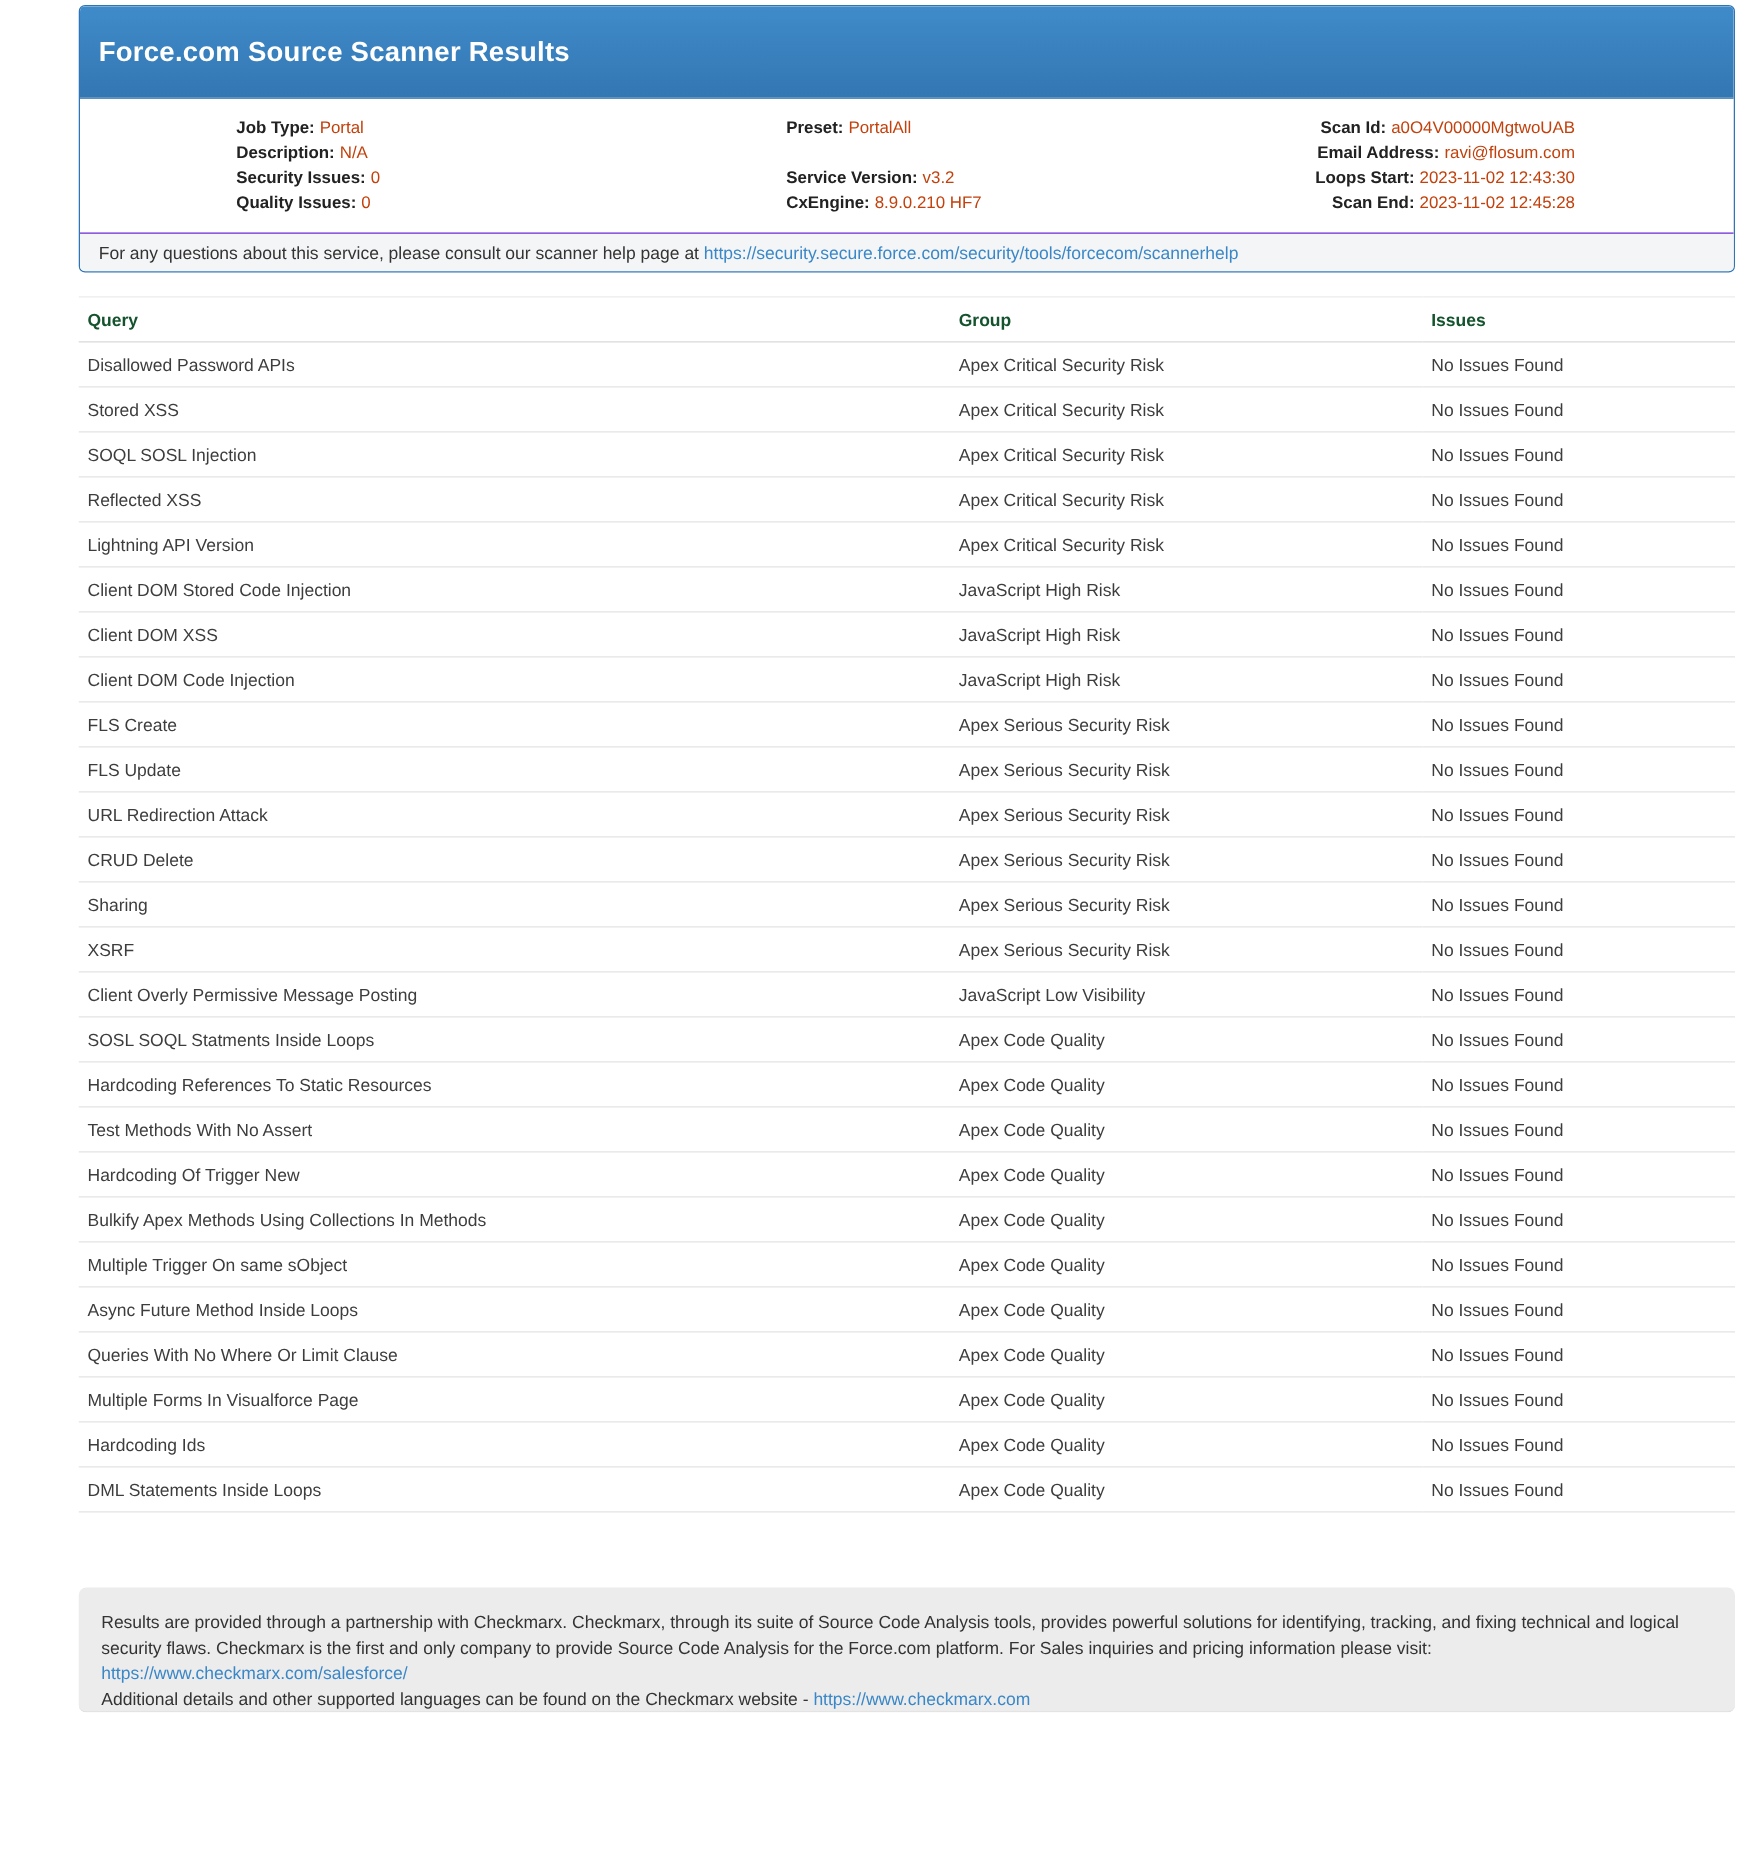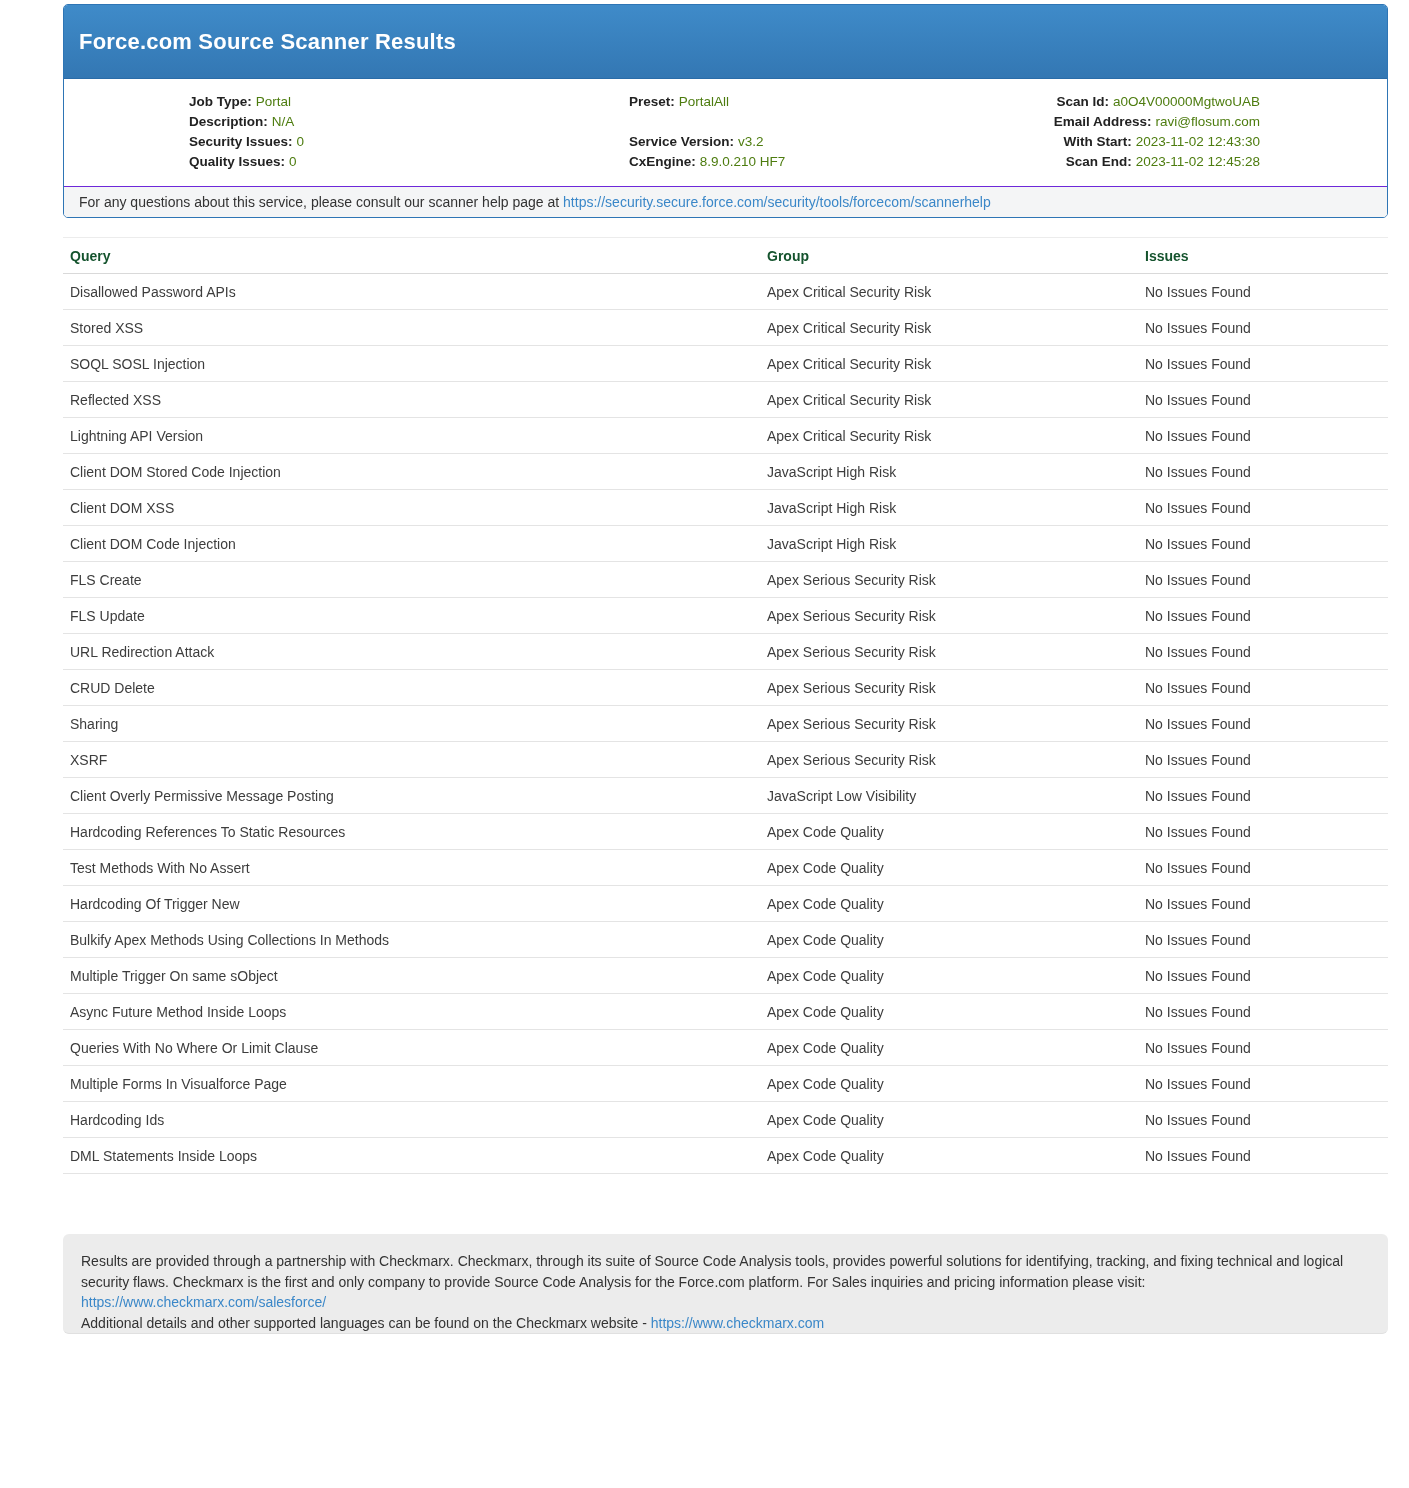--- a/index.html
+++ b/index.html
@@ -37,21 +37,21 @@
   .panel-body { padding: 13px 0 14px 0; }
   .meta-grid {
     display: grid;
     grid-template-columns: 440px 1fr auto;
     padding: 0 127px 0 125px;
     font-size: 13.5px;
   }
   .meta-col-right { text-align: right; }
   .meta-line { min-height: 20px; line-height: 20px; white-space: nowrap; }
   .meta-label { font-weight: bold; color: #222; margin-right: 4px; }
-  .meta-value { color: #4d7c0f; }
+  .meta-value { color: #c2410c; }
 
   .panel-footer {
     background: #f4f5f6;
     border-top: 1px solid #6d28d9;
     padding: 6px 15px;
     font-size: 14px;
     color: #333;
     line-height: 18px;
   }
   a.link { color: #3a87c8; text-decoration: none; }
@@ -127,21 +127,21 @@
             <div class="meta-line"><span class="meta-label">Service Version:</span><span class="meta-value">v3.2</span></div>
 
             <div class="meta-line"><span class="meta-label">CxEngine:</span><span class="meta-value">8.9.0.210 HF7</span></div>
           </div>
         <div class="meta-col meta-col-right">
 
             <div class="meta-line"><span class="meta-label">Scan Id:</span><span class="meta-value">a0O4V00000MgtwoUAB</span></div>
 
             <div class="meta-line"><span class="meta-label">Email Address:</span><span class="meta-value">ravi@flosum.com</span></div>
 
-            <div class="meta-line"><span class="meta-label">With Start:</span><span class="meta-value">2023-11-02 12:43:30</span></div>
+            <div class="meta-line"><span class="meta-label">Loops Start:</span><span class="meta-value">2023-11-02 12:43:30</span></div>
 
             <div class="meta-line"><span class="meta-label">Scan End:</span><span class="meta-value">2023-11-02 12:45:28</span></div>
           </div>
       </div>
     </div>
 
     <div class="panel-footer">
       <span>For any questions about this service, please consult our scanner help page at </span><a class="link" href="#">https://security.secure.force.com/security/tools/forcecom/scannerhelp</a>
     </div>
   </div>
@@ -246,20 +246,25 @@
             <td>Apex Serious Security Risk</td>
             <td>No Issues Found</td>
           </tr>
 
           <tr>
             <td>Client Overly Permissive Message Posting</td>
             <td>JavaScript Low Visibility</td>
             <td>No Issues Found</td>
           </tr>
 
+          <tr>
+            <td>SOSL SOQL Statments Inside Loops</td>
+            <td>Apex Code Quality</td>
+            <td>No Issues Found</td>
+          </tr>
 
           <tr>
             <td>Hardcoding References To Static Resources</td>
             <td>Apex Code Quality</td>
             <td>No Issues Found</td>
           </tr>
 
           <tr>
             <td>Test Methods With No Assert</td>
             <td>Apex Code Quality</td>

